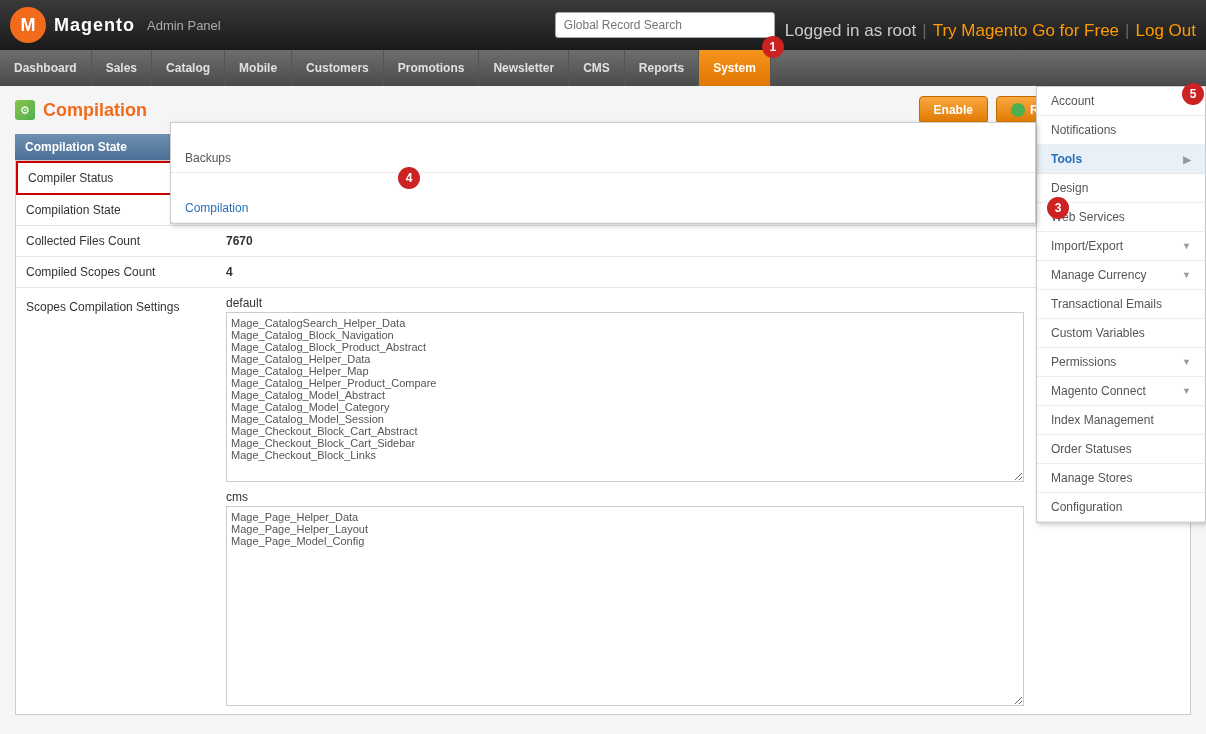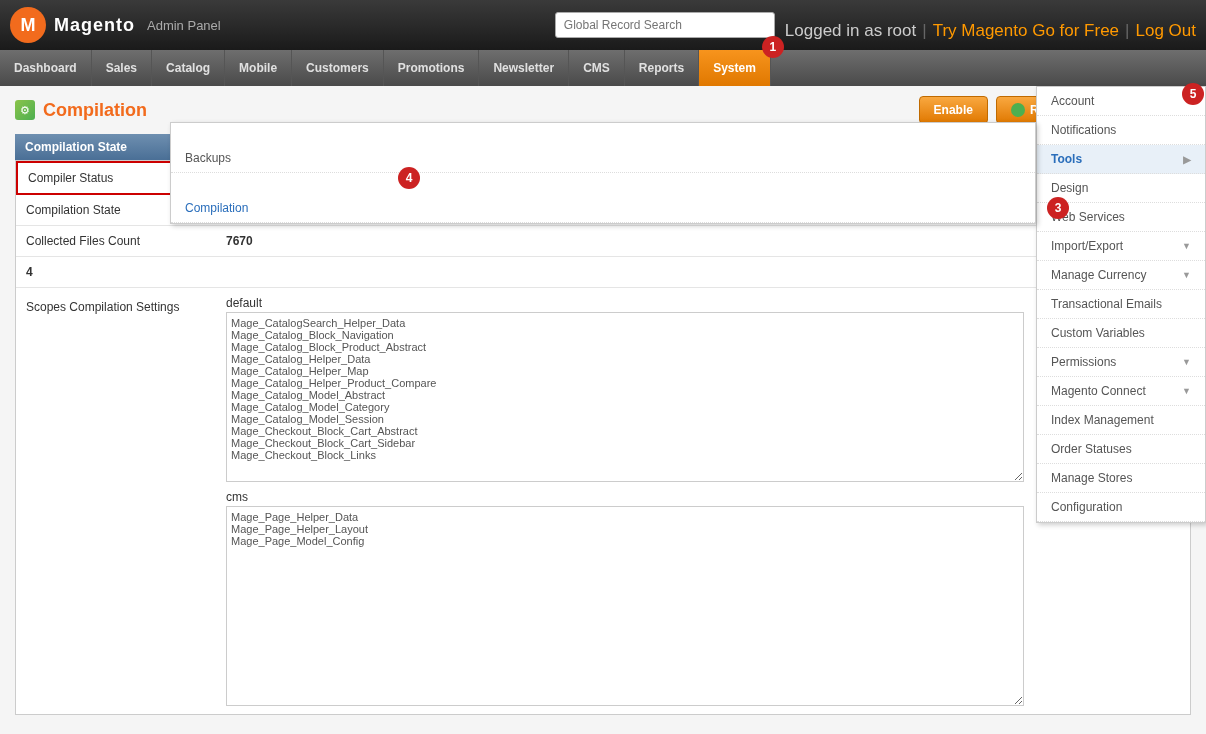--- a/index.html
+++ b/index.html
@@ -353,20 +353,21 @@
       <div class="info-label">Compilation State</div>
       <div class="info-value bold">Compiled</div>
     </div>
 
     <div class="info-row">
       <div class="info-label">Collected Files Count</div>
       <div class="info-value bold">7670</div>
     </div>
 
     <div class="info-row">
+      <div class="info-label">Compiled Scopes Count</div>
       <div class="info-value bold">4</div>
     </div>
 
     <div class="info-row" style="align-items:flex-start; padding: 4px 0;">
       <div class="info-label" style="padding-top:8px;">Scopes Compilation Settings</div>
       <div style="padding: 4px 10px; flex:1;">
         <div class="scope-label">default</div>
         <textarea class="scope-list" readonly="" style="">Mage_CatalogSearch_Helper_Data
 Mage_Catalog_Block_Navigation
 Mage_Catalog_Block_Product_Abstract

